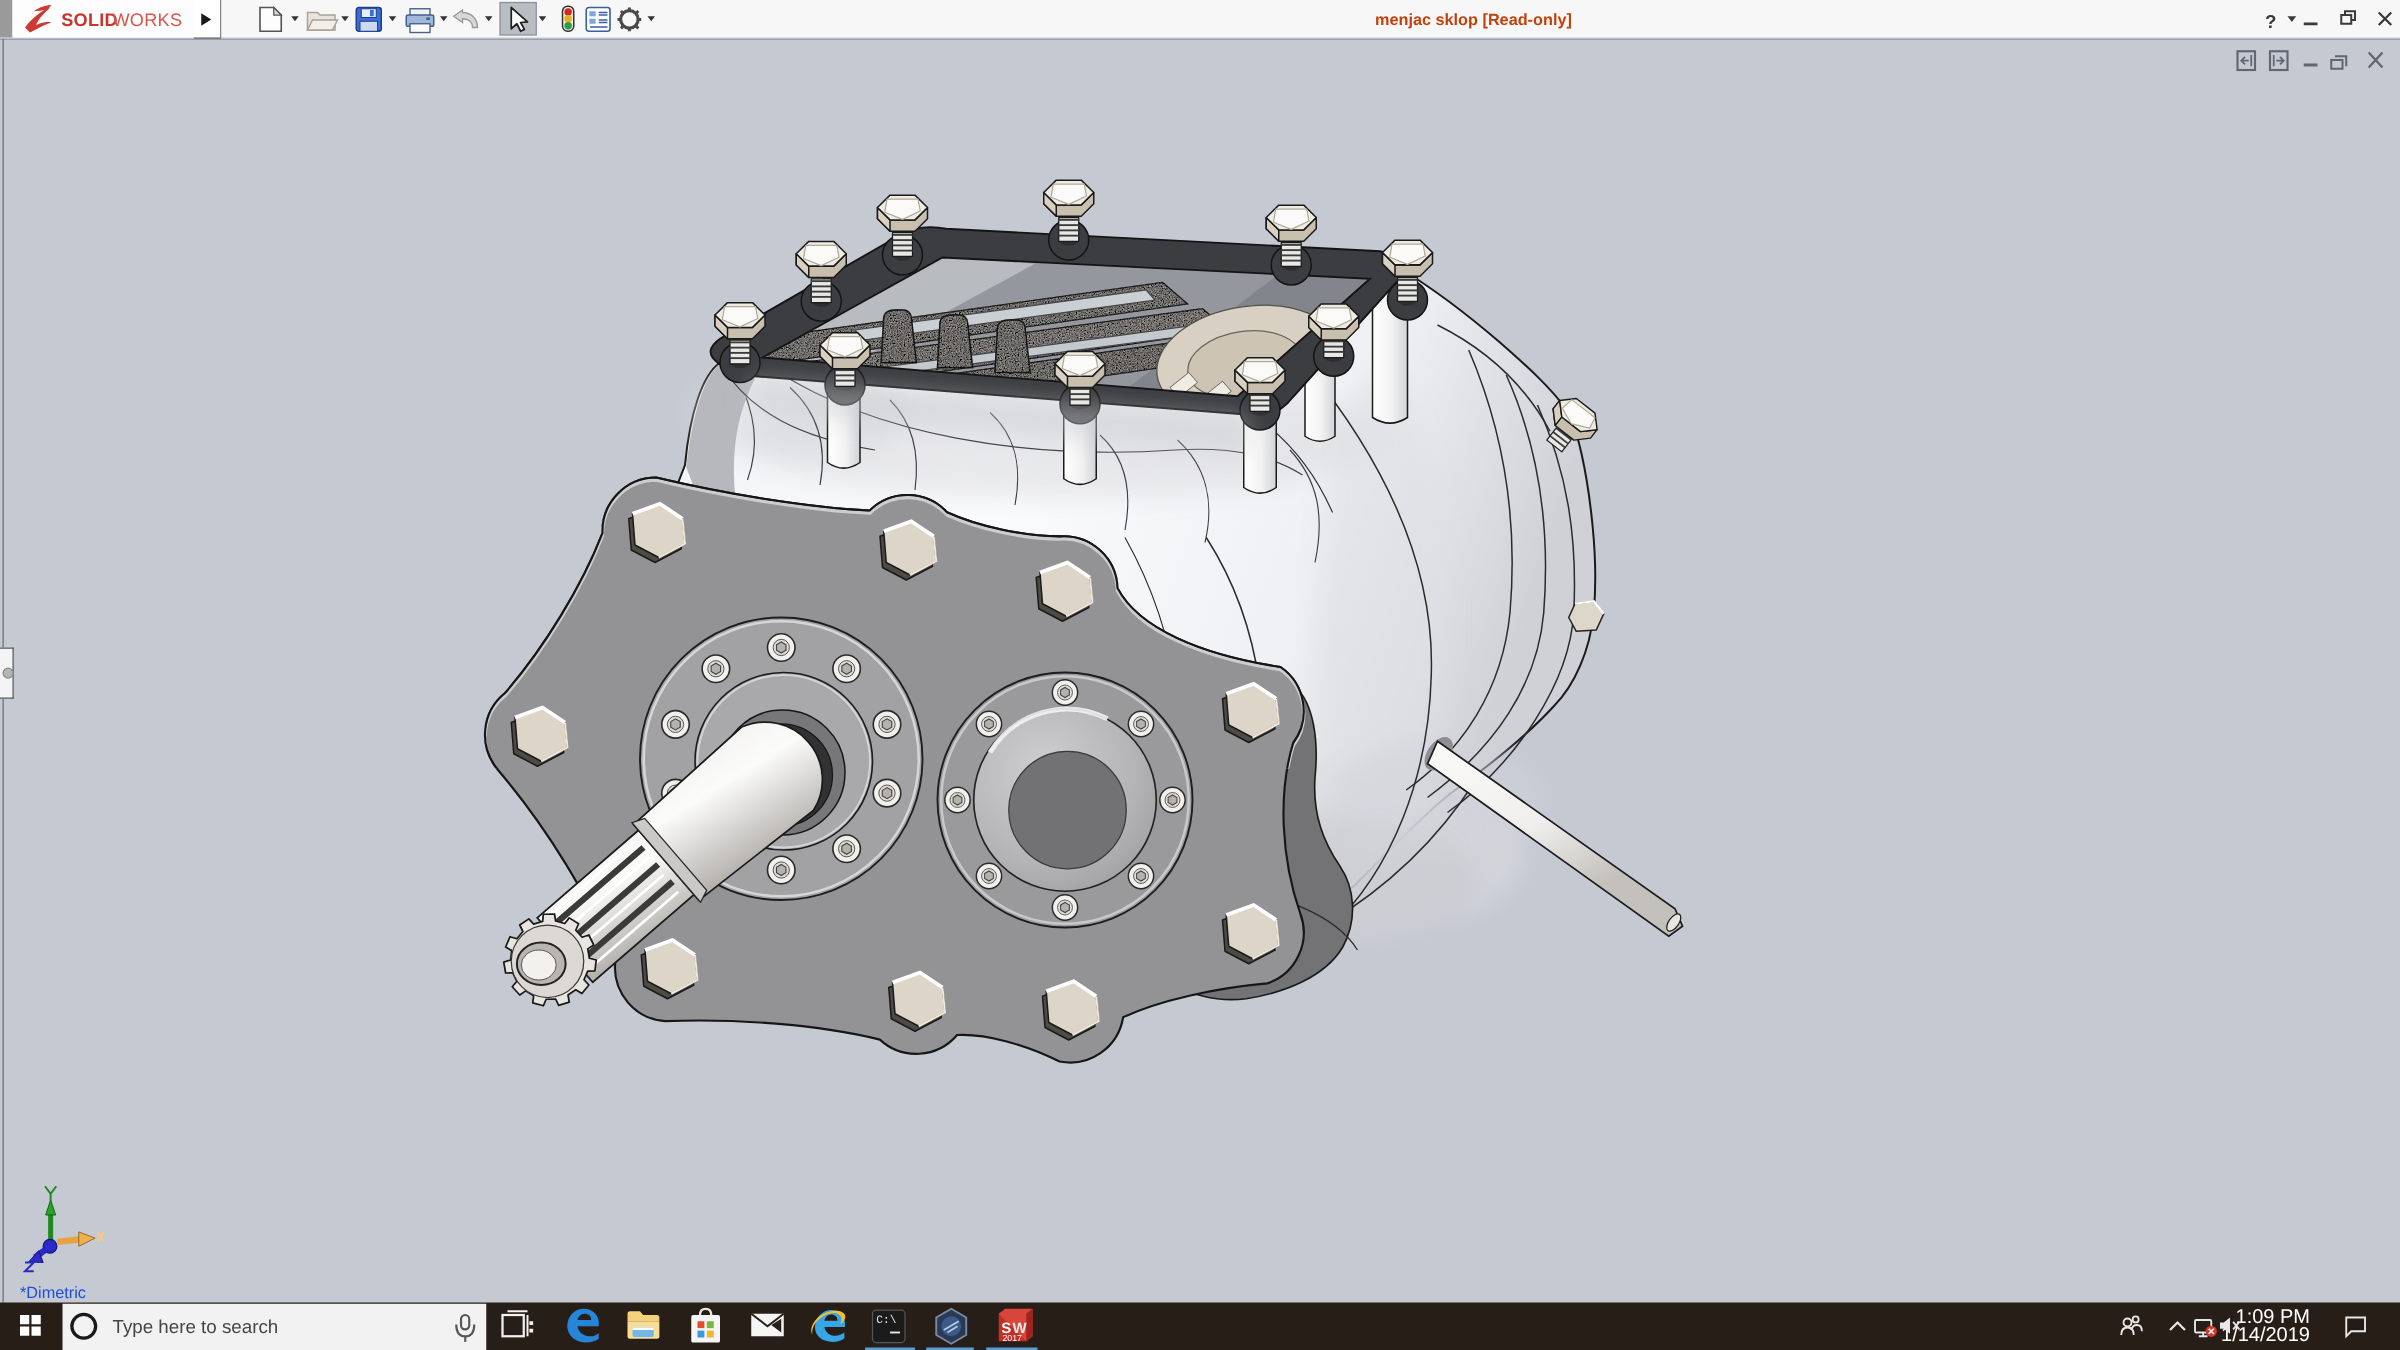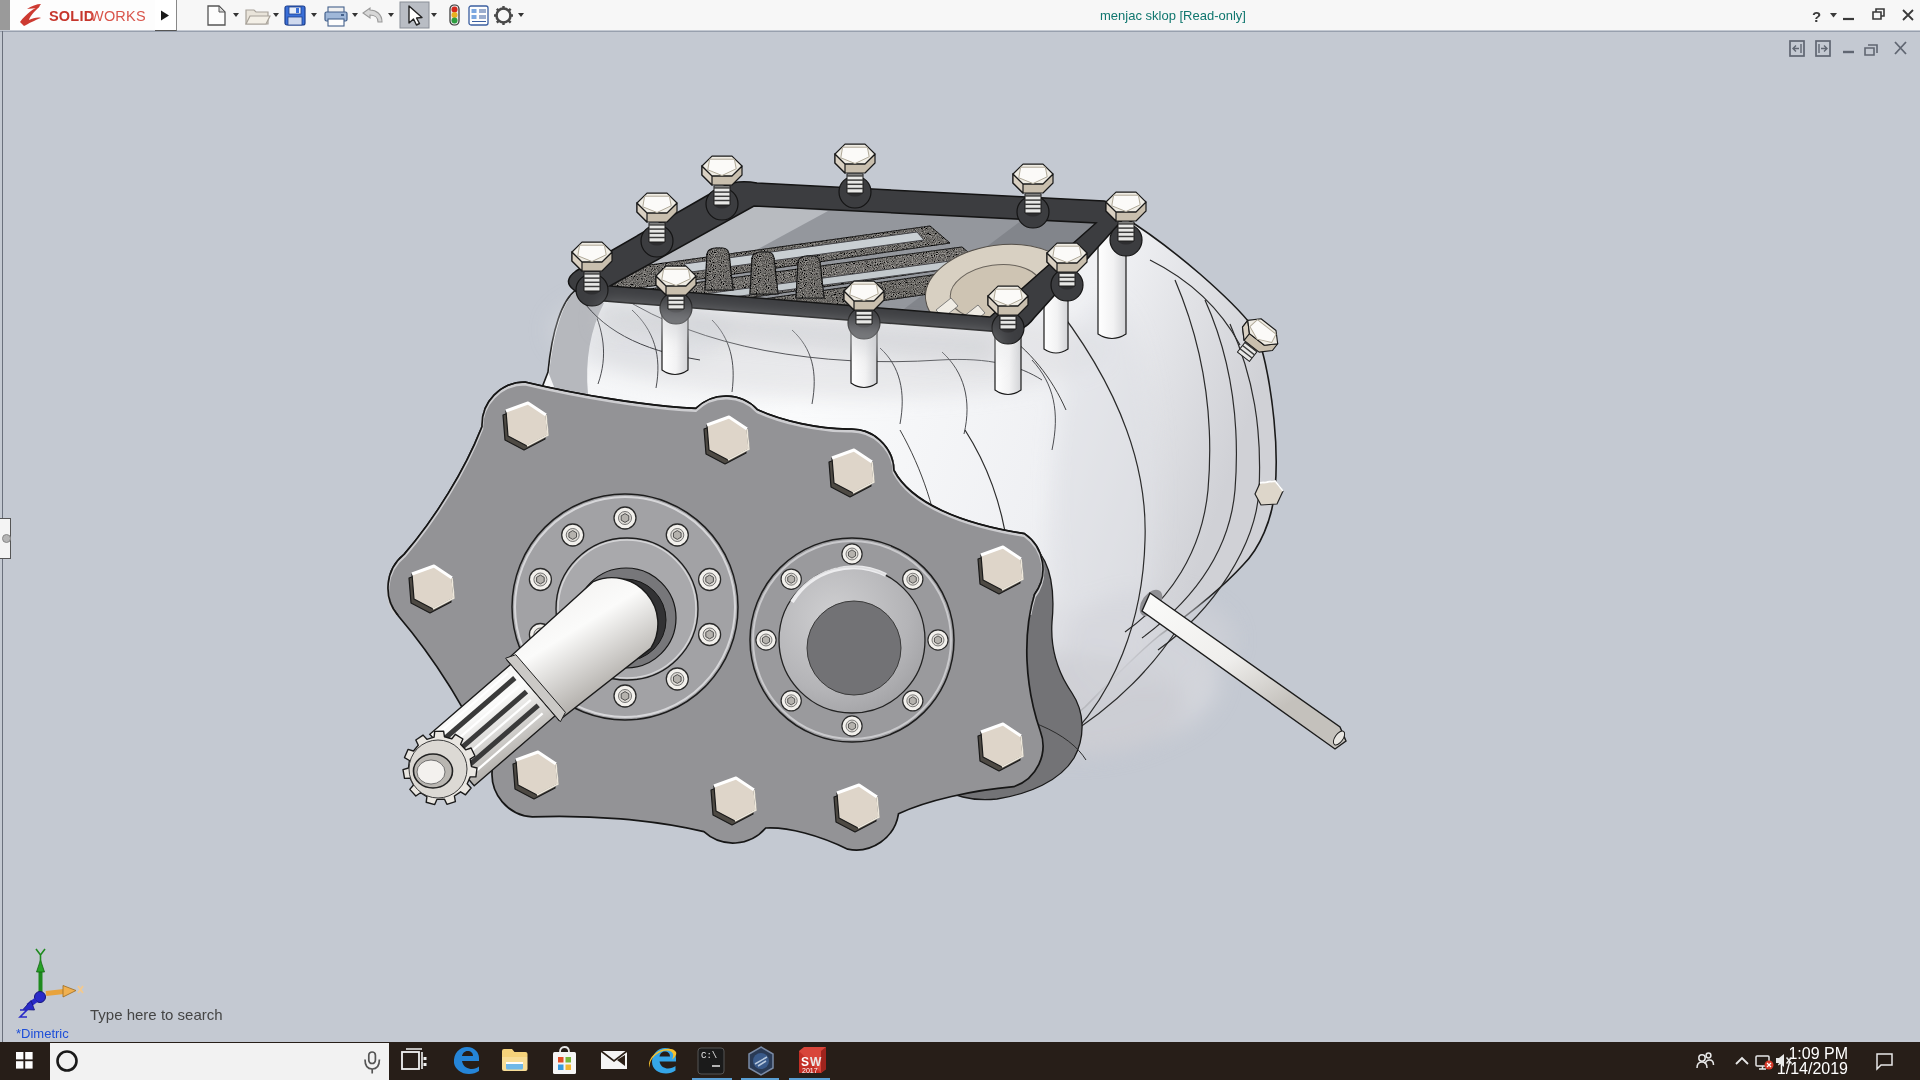--- a/index.html
+++ b/index.html
@@ -1,25 +1,25 @@
 <!DOCTYPE html>
 <html><head>
 <meta charset="utf-8">
 <style>
   html,body{margin:0;padding:0;width:1920px;height:1080px;overflow:hidden;
     font-family:"Liberation Sans",sans-serif;background:#c4c9d2;}
   #titlebar{position:absolute;left:0;top:0;width:1920px;height:30px;background:#f7f7f7;}
   #titlebar .lstrip{position:absolute;left:0;top:0;width:10px;height:30px;background:#9a9a9a;}
   #logo{position:absolute;left:10px;top:0;width:145px;height:30px;background:#fdfdfd;}
   #flybtn{position:absolute;left:155px;top:0;width:21px;height:30px;background:#fff;border-right:1px solid #888;border-bottom:1px solid #555;}
-  #title{position:absolute;left:1100px;top:8px;font-size:13px;color:#0f766e;}
+  #title{position:absolute;left:1100px;top:8px;font-size:13px;color:#c2410c;font-weight:bold;}
   #viewport{position:absolute;left:0;top:31px;width:1920px;height:1011px;background:#c4c9d2;border-top:1px solid #98a0ae;}
   #taskbar{position:absolute;left:0;top:1042px;width:1920px;height:38px;background:#271e18;}
   #searchbox{position:absolute;left:50px;top:1043px;width:339px;height:37px;background:#f2f2f2;}
-  #searchtext{position:absolute;left:90px;top:1006px;font-size:15px;color:#454545;}
+  #searchtext{position:absolute;left:90px;top:1053px;font-size:15px;color:#454545;}
   #dimetric{position:absolute;left:16px;top:1026px;font-size:13px;font-weight:400;color:#1d4ed8;}
   .vline{position:absolute;left:2px;top:31px;width:1px;height:1011px;background:#6a707c;}
   #lefttab{position:absolute;left:0px;top:518px;width:10px;height:39px;background:#f4f4f4;border:1px solid #555;border-left:none;}
   #lefttab .dot{position:absolute;left:2px;top:15px;width:7px;height:7px;border-radius:50%;background:#b5b5b5;border:1px solid #888;}
   #clock{position:absolute;right:72px;top:1046px;text-align:right;color:#fff;font-size:16px;line-height:15px;}
 </style>
 </head>
 <body>
 
 <div id="viewport"></div>

